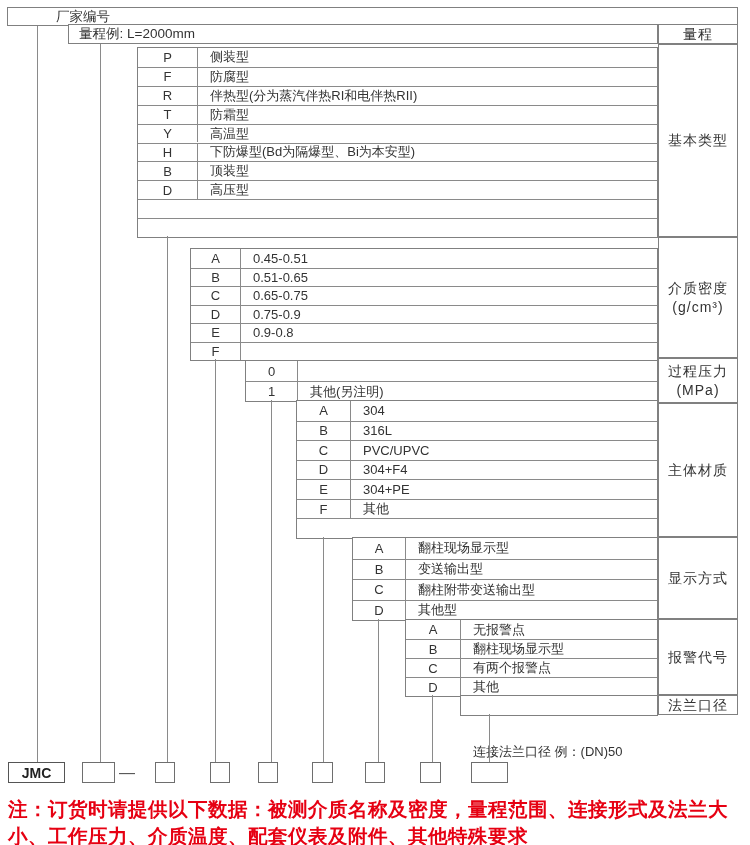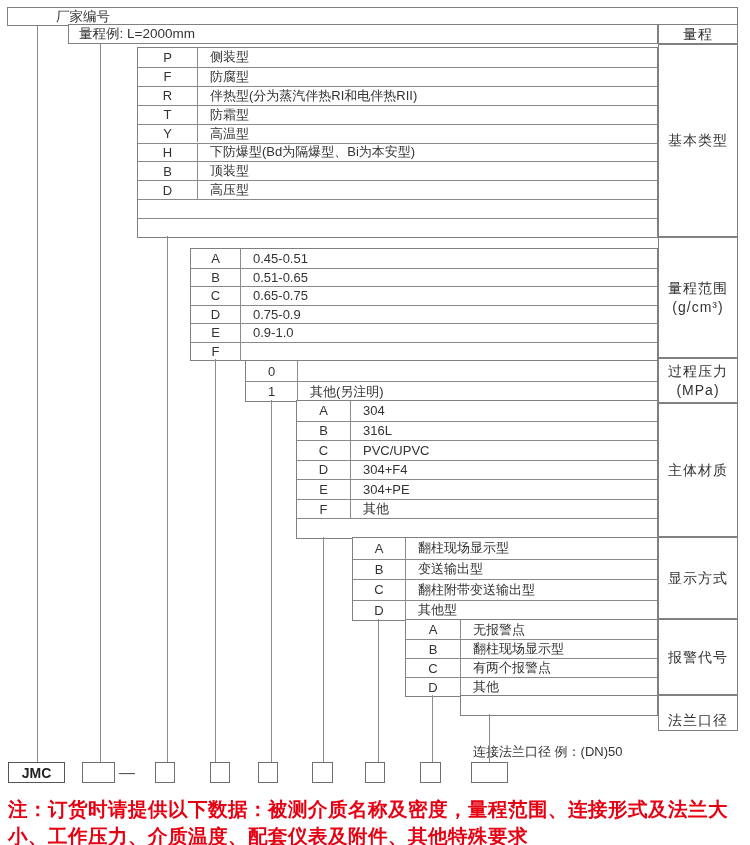--- a/index.html
+++ b/index.html
@@ -93,21 +93,21 @@
         <div class="row bt" style="top: 37px; height: 18.5px;">
           <span class="code" style="width: 50px;">C</span>
           <span class="desc">0.65-0.75</span>
         </div>
         <div class="row bt" style="top: 55.5px; height: 18.5px;">
           <span class="code" style="width: 50px;">D</span>
           <span class="desc">0.75-0.9</span>
         </div>
         <div class="row bt" style="top: 74px; height: 18.5px;">
           <span class="code" style="width: 50px;">E</span>
-          <span class="desc">0.9-1.0</span>
+          <span class="desc">0.9-0.8</span>
         </div>
         <div class="row bt" style="top: 92.5px; height: 18.5px;">
           <span class="code" style="width: 50px;">F</span>
         </div>
       </div>
       <div class="grid" style="left: 245px; top: 360px; width: 413px; height: 42px;">
         <div class="row" style="top: 0px; height: 20px;">
           <span class="code" style="width: 52px;">0</span>
         </div>
         <div class="row bt" style="top: 20px; height: 20px;">
@@ -185,37 +185,37 @@
           <span class="desc">连接法兰口径 例：(DN)50</span>
         </div>
       </div>
       <div class="labelcell" style="left: 658px; top: 24px; width: 80px; height: 20px;">
         <div>量程</div>
       </div>
       <div class="labelcell" style="left: 658px; top: 44px; width: 80px; height: 193px;">
         <div>基本类型</div>
       </div>
       <div class="labelcell" style="left: 658px; top: 237px; width: 80px; height: 121px;">
-        <div>量程范围</div>
+        <div>介质密度</div>
         <div>(g/cm³)</div>
       </div>
       <div class="labelcell" style="left: 658px; top: 358px; width: 80px; height: 45px;">
         <div>过程压力</div>
         <div>(MPa)</div>
       </div>
       <div class="labelcell" style="left: 658px; top: 403px; width: 80px; height: 134px;">
         <div>主体材质</div>
       </div>
       <div class="labelcell" style="left: 658px; top: 537px; width: 80px; height: 82px;">
         <div>显示方式</div>
       </div>
       <div class="labelcell" style="left: 658px; top: 619px; width: 80px; height: 76px; justify-content: center;">
         <div>报警代号</div>
       </div>
-      <div class="labelcell" style="left: 658px; top: 695px; width: 80px; height: 36px; justify-content: flex-end;">
+      <div class="labelcell" style="left: 658px; top: 695px; width: 80px; height: 20px;">
         <div>法兰口径</div>
       </div>
       <div class="vline" style="left: 37px; top: 26px; height: 736px;"></div>
       <div class="vline" style="left: 100px; top: 44px; height: 718px;"></div>
       <div class="vline" style="left: 167px; top: 236px; height: 526px;"></div>
       <div class="vline" style="left: 215px; top: 359px; height: 403px;"></div>
       <div class="vline" style="left: 271px; top: 400px; height: 362px;"></div>
       <div class="vline" style="left: 323px; top: 537px; height: 225px;"></div>
       <div class="vline" style="left: 378px; top: 619px; height: 143px;"></div>
       <div class="vline" style="left: 432px; top: 695px; height: 67px;"></div>

